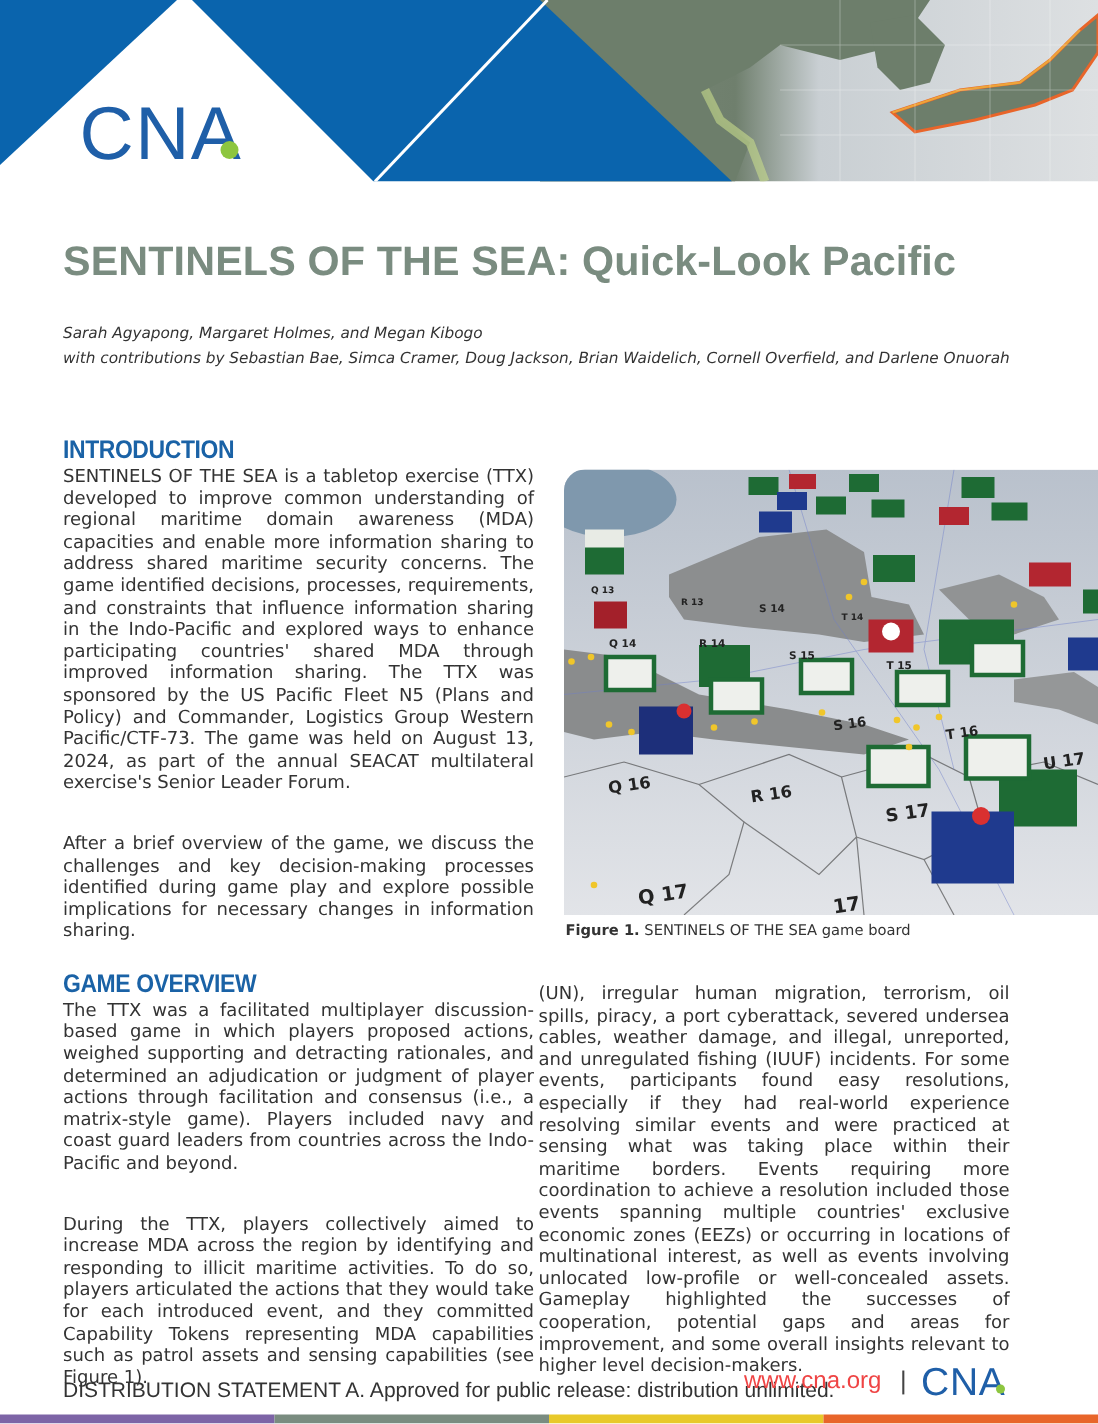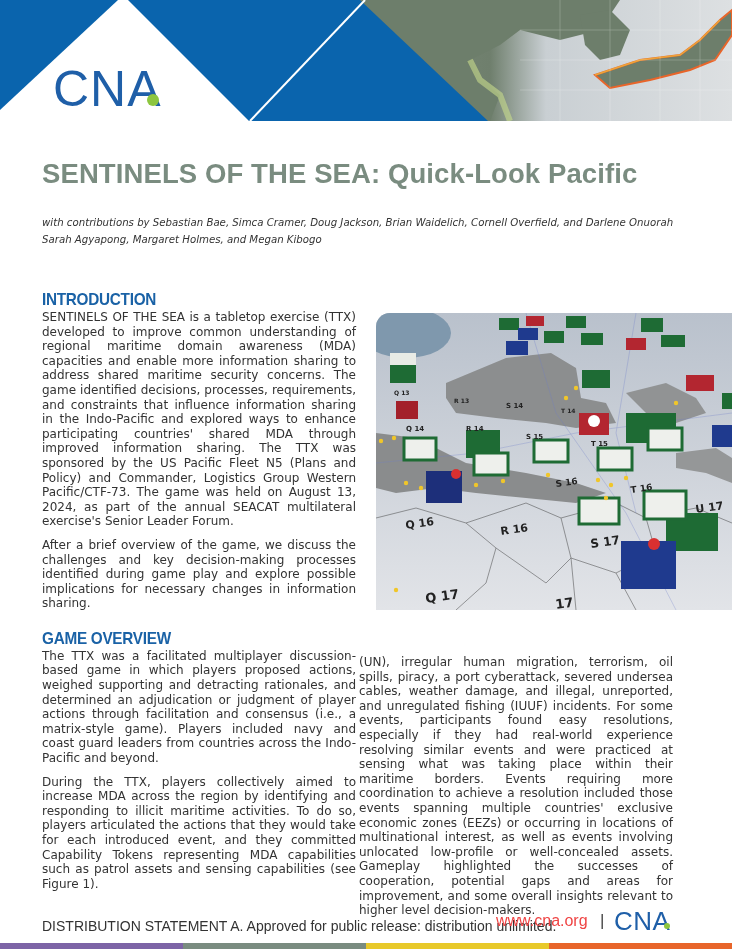--- a/index.html
+++ b/index.html
@@ -13,21 +13,21 @@
   .logo-dot { position: absolute; left: 147px; top: 94px; width: 12px; height: 12px; border-radius: 50%; background: #8dc63f; }
 
   
   .title { position: absolute; left: 42px; top: 158px; font-family: "Liberation Sans", sans-serif; font-weight: 700; font-size: 27.5px; color: #7a8c80; letter-spacing: 0.1px; white-space: nowrap; }
   .authors { position: absolute; left: 42px; top: 214px; font-family: "DejaVu Sans", sans-serif; font-style: italic; font-size: 10.2px; line-height: 17px; color: #333; white-space: nowrap; }
 
   
   .col-left { position: absolute; left: 42px; top: 290px; width: 314px; }
   .section-heading { font-family: "Liberation Sans", sans-serif; font-weight: 700; font-size: 17px; color: #1a62a6; letter-spacing: -0.3px; line-height: 20px; transform: scaleX(0.9); transform-origin: left; white-space: nowrap; }
   .para { font-size: 12px; line-height: 14.6px; text-align: justify; color: #333; }
-  .para + .para { margin-top: 9px; }
+  .para + .para { margin-top: 26px; }
   .gap { height: 18px; }
 
   
   .figure { position: absolute; left: 376px; top: 313px; width: 356px; height: 297px; overflow: hidden; border-top-left-radius: 14px; }
   .fig-caption { position: absolute; left: 377px; top: 614px; font-size: 9.8px; line-height: 14px; color: #333; }
   .fig-caption b { font-weight: 700; }
   .col-right { position: absolute; left: 359px; top: 655px; width: 314px; }
 
   
   .footer-dist { position: absolute; left: 42px; top: 918px; font-family: "Liberation Sans", sans-serif; font-size: 14px; color: #333; white-space: nowrap; }
@@ -69,22 +69,22 @@
     <polygon points="128,0 360,0 360,121 249,121" fill="#0a64ad"></polygon>
     <polygon points="360,0 360,121 488,121 360,0" fill="#0a64ad"></polygon>
     <line x1="250" y1="121" x2="365" y2="0" stroke="#ffffff" stroke-width="2"></line>
   </svg>
   <div class="logo-main">CNA</div>
   <div class="logo-dot" style="background: rgb(141, 198, 63);"></div>
 </div>
 
 <h1 class="title" style="color: rgb(122, 140, 128);">SENTINELS OF THE SEA: Quick-Look Pacific</h1>
 <div class="authors">
+  <div>Sarah Agyapong, Margaret Holmes, and Megan Kibogo</div>
   <div>with contributions by Sebastian Bae, Simca Cramer, Doug Jackson, Brian Waidelich, Cornell Overfield, and Darlene Onuorah</div>
-  <div>Sarah Agyapong, Margaret Holmes, and Megan Kibogo</div>
 </div>
 
 <div class="col-left">
   <h2 class="section-heading" style="color: rgb(26, 98, 166);">INTRODUCTION</h2>
   <p class="para">SENTINELS OF THE SEA is a tabletop exercise (TTX) developed to improve common understanding of regional maritime domain awareness (MDA) capacities and enable more information sharing to address shared maritime security concerns. The game identified decisions, processes, requirements, and constraints that influence information sharing in the Indo-Pacific and explored ways to enhance participating countries' shared MDA through improved information sharing. The TTX was sponsored by the US Pacific Fleet N5 (Plans and Policy) and Commander, Logistics Group Western Pacific/CTF-73. The game was held on August 13, 2024, as part of the annual SEACAT multilateral exercise's Senior Leader Forum.</p>
   <p class="para">After a brief overview of the game, we discuss the challenges and key decision-making processes identified during game play and explore possible implications for necessary changes in information sharing.</p>
   <div class="gap"></div>
   <h2 class="section-heading" style="color: rgb(26, 98, 166);">GAME OVERVIEW</h2>
   <p class="para">The TTX was a facilitated multiplayer discussion-based game in which players proposed actions, weighed supporting and detracting rationales, and determined an adjudication or judgment of player actions through facilitation and consensus (i.e., a matrix-style game). Players included navy and coast guard leaders from countries across the Indo-Pacific and beyond.</p>
   <p class="para">During the TTX, players collectively aimed to increase MDA across the region by identifying and responding to illicit maritime activities. To do so, players articulated the actions that they would take for each introduced event, and they committed Capability Tokens representing MDA capabilities such as patrol assets and sensing capabilities (see Figure 1).</p>
@@ -191,20 +191,21 @@
       <text x="30" y="118" font-size="7">Q 14</text>
       <text x="90" y="118" font-size="7">R 14</text>
       <text x="130" y="95" font-size="7">S 14</text>
       <text x="185" y="100" font-size="6">T 14</text>
       <text x="18" y="82" font-size="6">Q 13</text>
       <text x="78" y="90" font-size="6">R 13</text>
     </g>
   </svg>
 </div>
 <div class="fig-caption">
+  <div><b>Figure 1.</b><span> SENTINELS OF THE SEA game board</span></div>
 </div>
 
 <div class="col-right">
   <p class="para">(UN), irregular human migration, terrorism, oil spills, piracy, a port cyberattack, severed undersea cables, weather damage, and illegal, unreported, and unregulated fishing (IUUF) incidents. For some events, participants found easy resolutions, especially if they had real-world experience resolving similar events and were practiced at sensing what was taking place within their maritime borders. Events requiring more coordination to achieve a resolution included those events spanning multiple countries' exclusive economic zones (EEZs) or occurring in locations of multinational interest, as well as events involving unlocated low-profile or well-concealed assets. Gameplay highlighted the successes of cooperation, potential gaps and areas for improvement, and some overall insights relevant to higher level decision-makers.</p>
 </div>
 
 <div class="footer-dist">DISTRIBUTION STATEMENT A. Approved for public release: distribution unlimited.</div>
 <div class="footer-url">www.cna.org</div>
 <div class="footer-sep">|</div>
 <div class="footer-logo">CNA</div>

